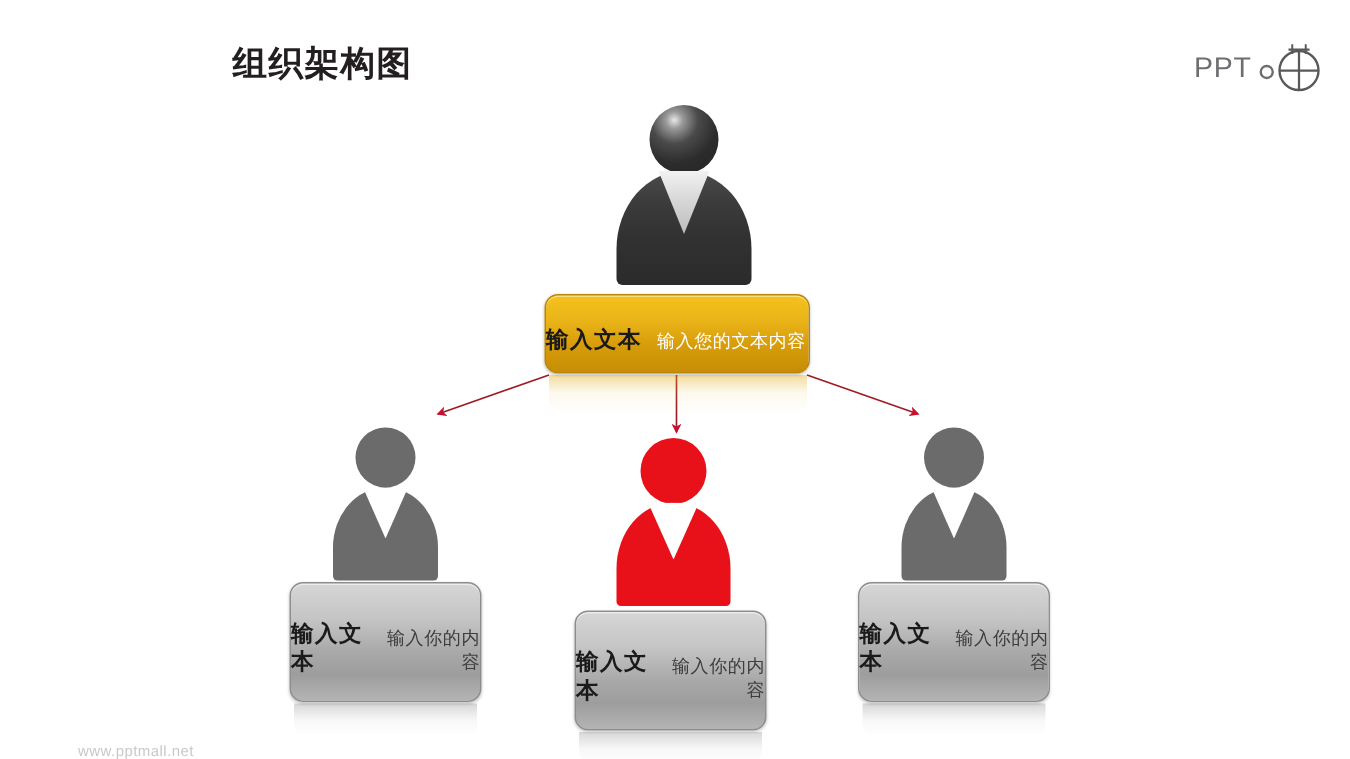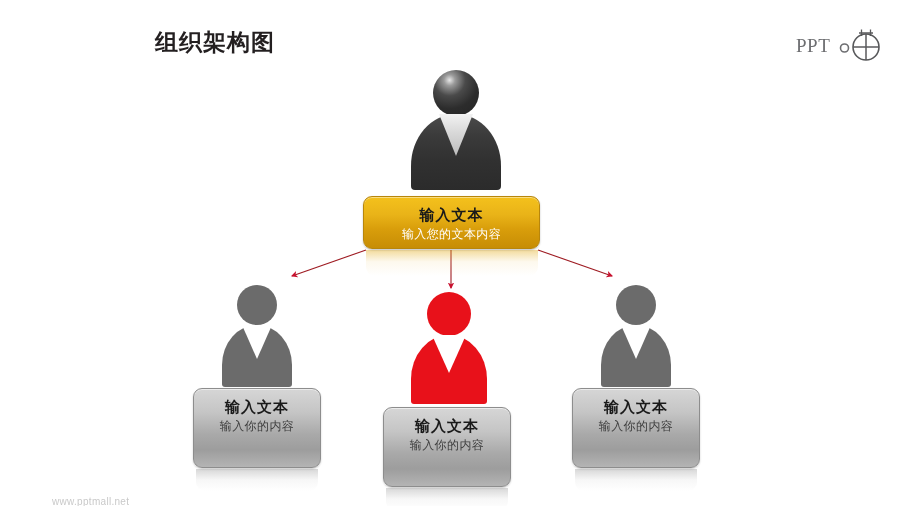--- a/index.html
+++ b/index.html
@@ -37,21 +37,21 @@
     width: 96px;
     height: 38px;
   }
   #brand-logo .logo-text {
     position: absolute;
     left: 0;
     top: 8px;
     font-size: 19px;
     color: #6d6e71;
     letter-spacing: 0.5px;
-    font-family: Liberation Serif, serif;
+    font-family: Liberation Sans, sans-serif;
   }
 
   
   #watermark {
     position: absolute;
     left: 52px;
     top: 496px;
     font-size: 10px;
     color: #c9c9c9;
     letter-spacing: 0.3px;
@@ -126,21 +126,21 @@
     background: #ffffff;
     clip-path: polygon(0% 0%, 100% 0%, 50% 100%);
   }
 
   
   .node-box {
     position: absolute;
     border-radius: 9px;
     box-sizing: border-box;
     display: flex;
-    flex-direction: column;
+    flex-direction: row;
     align-items: center;
     justify-content: flex-start;
     padding-top: 9px;
   }
   .node-title {
     font-size: 15px;
     font-weight: bold;
     color: #1a1a1a;
     letter-spacing: 1px;
     line-height: 1.25;
@@ -152,21 +152,21 @@
     margin-top: 2px;
   }
 
   
   #box-top {
     left: 363px; top: 196px; width: 177px; height: 53px;
     background: linear-gradient(180deg, #f4c11c 0%, #e9b318 35%, #d99e0b 62%, #c78d05 100%);
     border: 1px solid #b8860b;
     box-shadow: 0 1px 2px rgba(0,0,0,0.25), inset 0 1px 0 rgba(255,255,255,0.45);
   }
-  #box-top .node-sub { color: #ffffff; }
+  #box-top .node-sub { color: #ffffff; margin-left: 10px; }
 
   
   #box-top-reflect {
     position: absolute;
     left: 366px; top: 250px; width: 172px; height: 26px;
     border-radius: 0 0 9px 9px;
     background: linear-gradient(180deg, rgba(226,170,20,0.42) 0%, rgba(240,210,130,0.14) 45%, rgba(255,255,255,0) 100%);
   }
 
   

